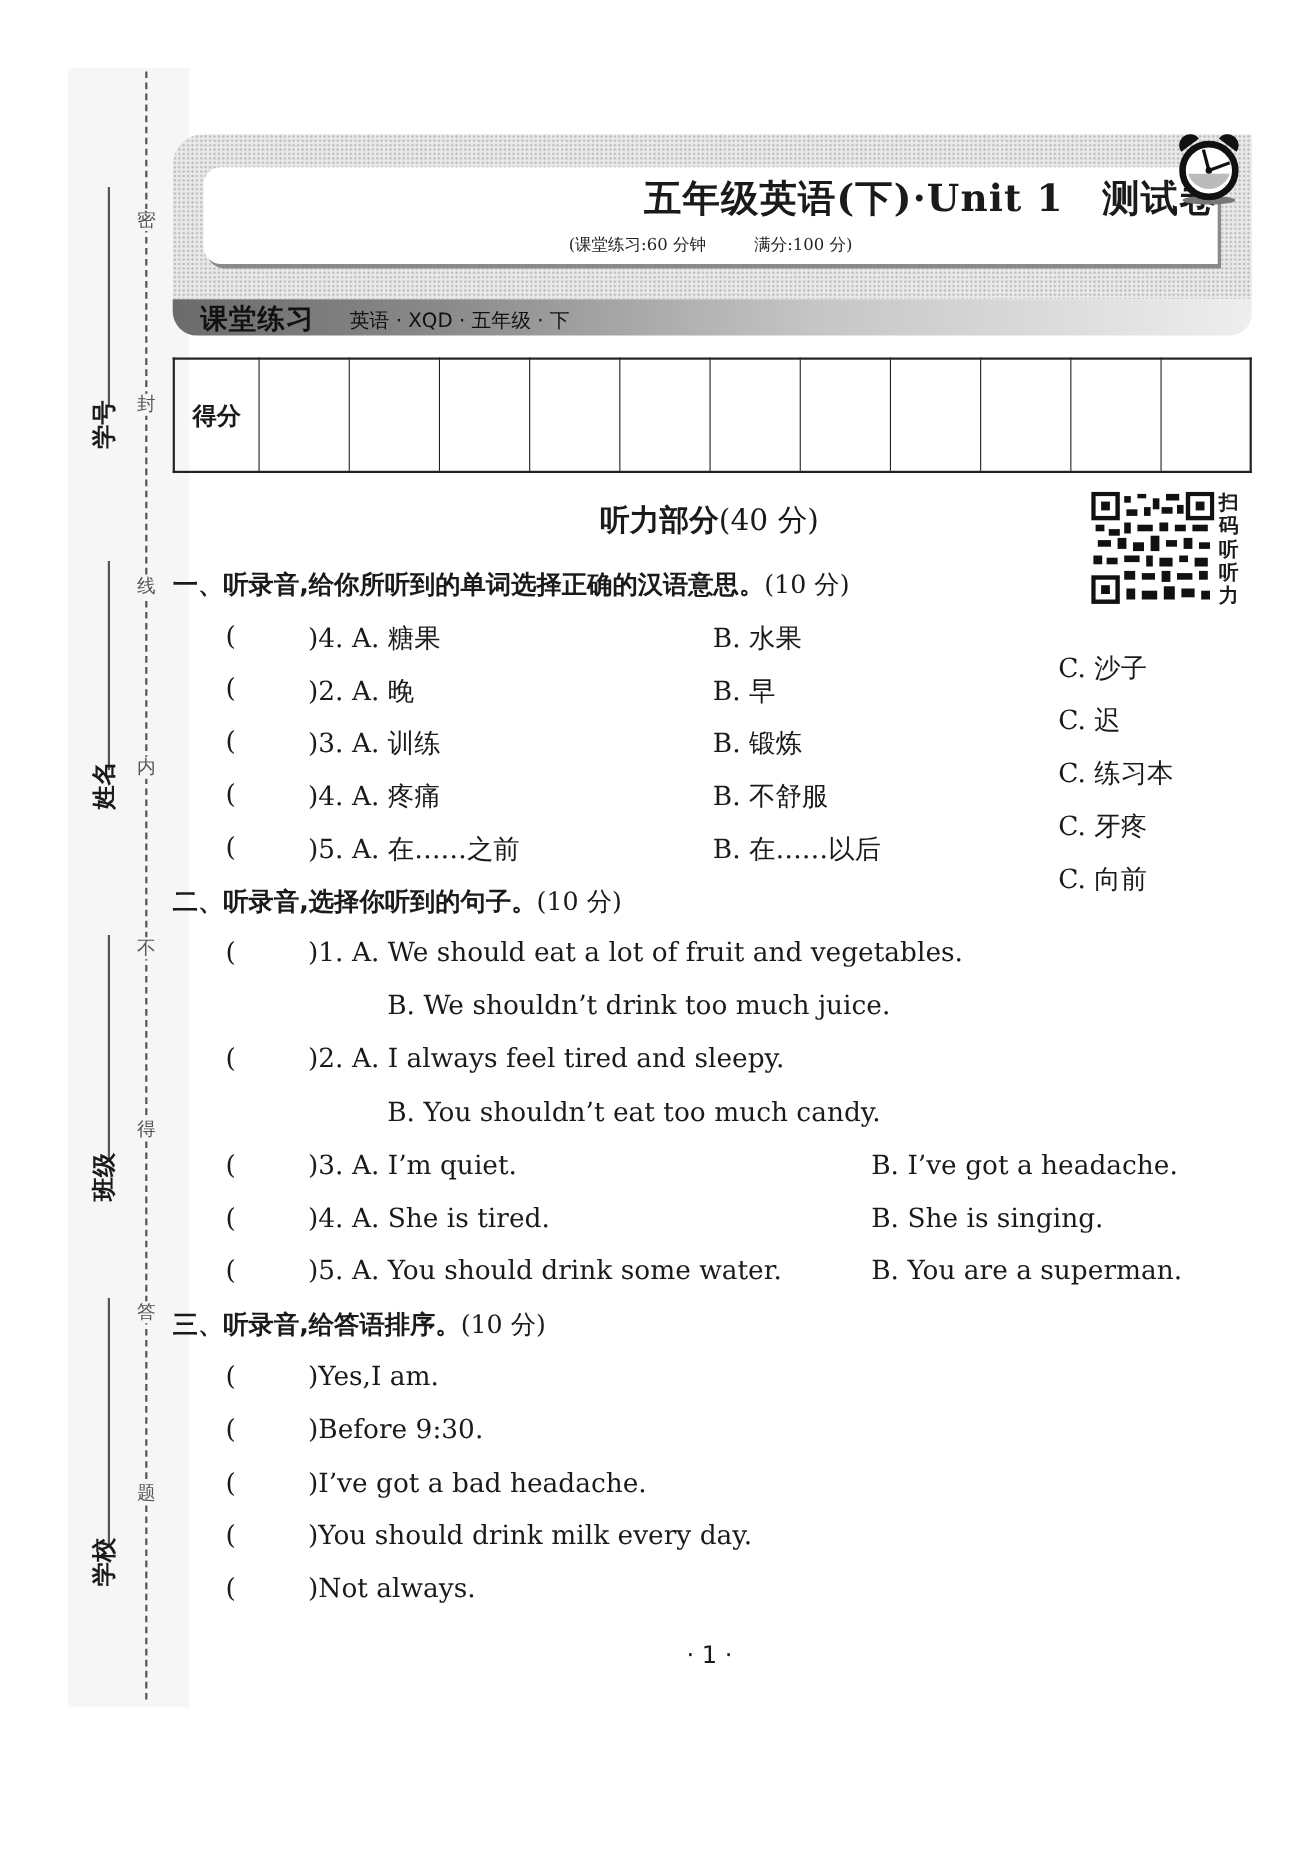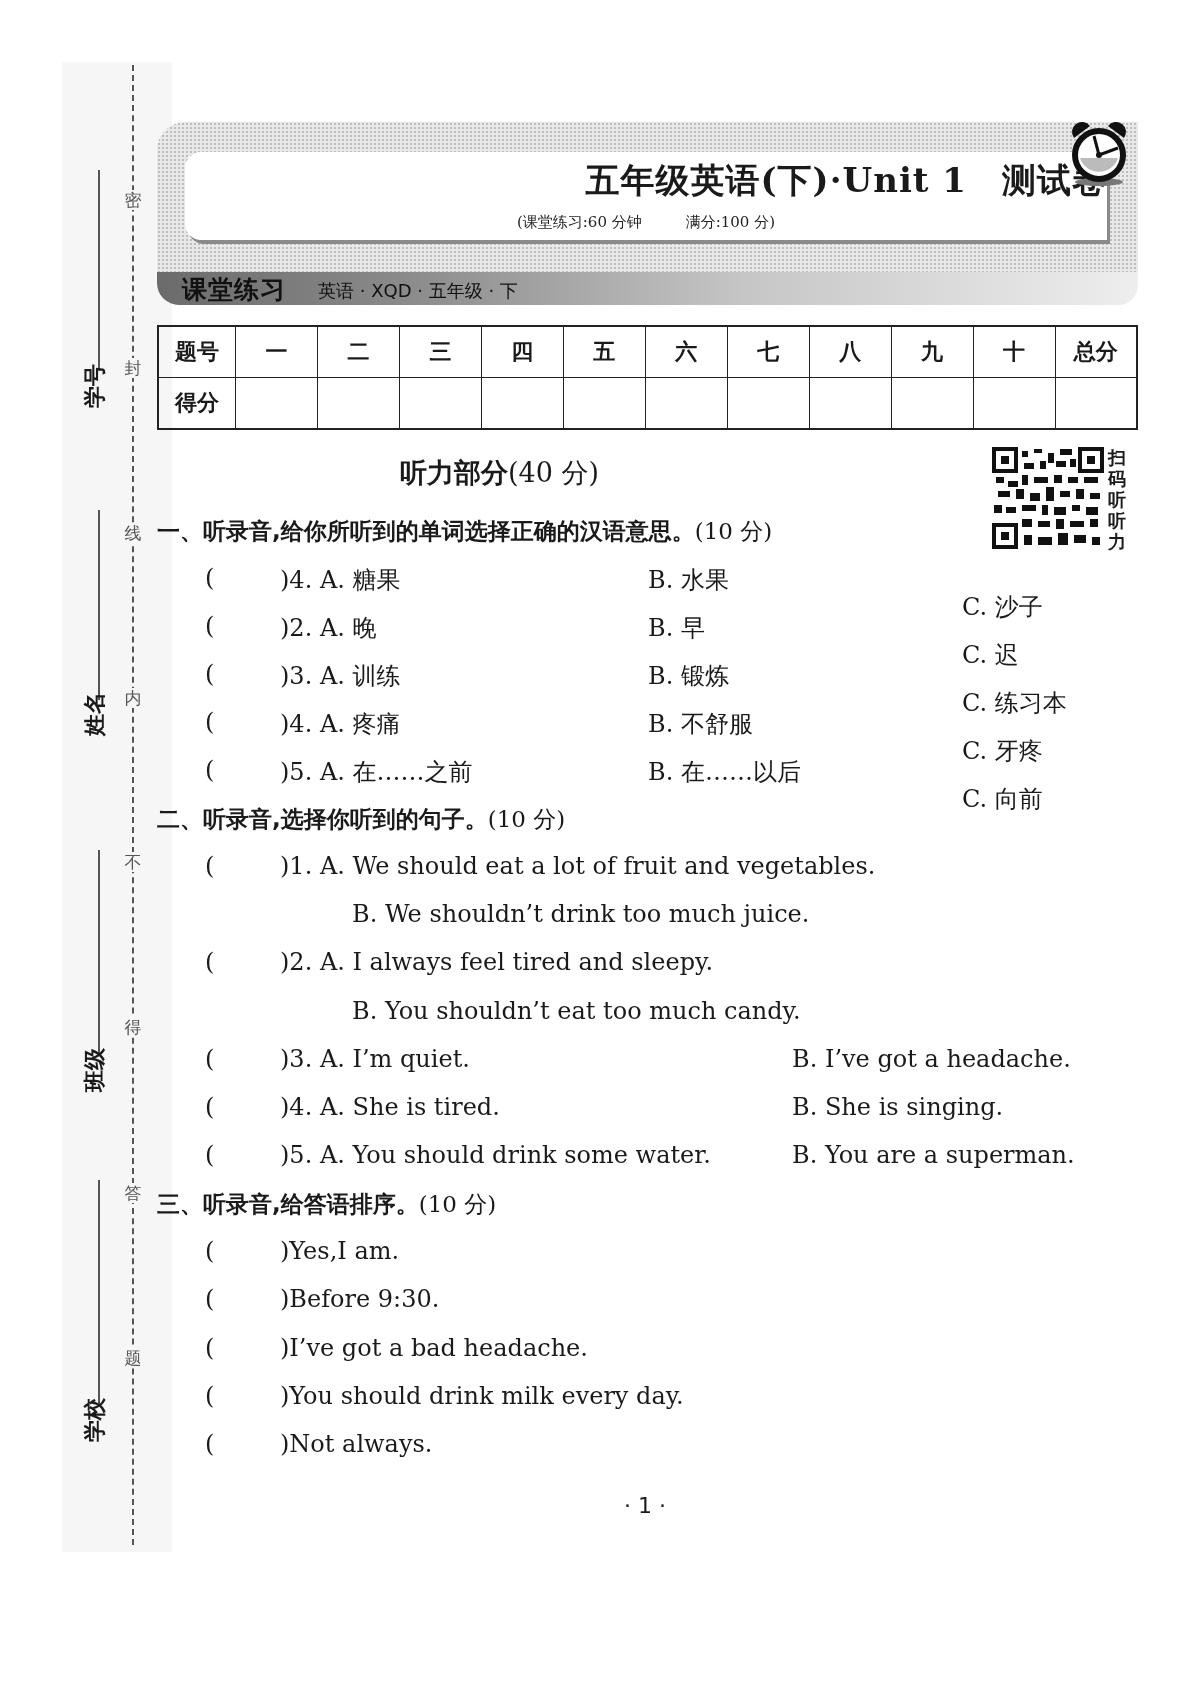--- a/index.html
+++ b/index.html
@@ -52,21 +52,21 @@
     left:157px; top:325px; width:981px; height:105px;
     border-collapse:collapse; border:2.5px solid #222; table-layout:fixed;
   }
   .score-table td {
     border:1.5px solid #222; text-align:center; font-size:22px;
     font-family:"DejaVu Sans",sans-serif; font-weight:bold; height:50px; padding:0;
   }
   .score-table td.first { width:76px; }
 
   
-  .part-heading { left:400px; top:455px; width:490px; font-size:27px; font-weight:bold; font-family:"DejaVu Sans",sans-serif; }
+  .part-heading { left:400px; top:455px; width:490px; text-align:center; font-size:27px; font-weight:bold; font-family:"DejaVu Sans",sans-serif; }
   .part-heading .pts { font-weight:normal; font-family:"DejaVu Serif",serif; }
   .qr { left:992px; top:447px; width:112px; height:102px; }
   .qr-caption { left:1108px; top:447px; width:20px; font-size:18px; font-weight:bold; line-height:21px; font-family:"DejaVu Sans",sans-serif; }
 
   .sec-title { left:157px; font-size:23px; font-weight:bold; font-family:"DejaVu Sans",sans-serif; white-space:nowrap;text-align:right; }
   .sec-title .pts { font-weight:normal; font-family:"DejaVu Serif",serif; }
   .row { font-size:24px; white-space:nowrap; }
   .paren-l { left:205px; }
   .num { left:280px; }
   .colB1 { left:648px; }
@@ -115,34 +115,20 @@
     <line x1="31" y1="37" x2="50" y2="30" stroke="#111" stroke-width="3"></line>
     <circle cx="31" cy="37" r="3" fill="#111"></circle>
   </svg>
 </div>
 <div class="abs stripe"></div>
 <div class="abs stripe-brand">课堂练习</div>
 <div class="abs stripe-meta">英语 · XQD · 五年级 · 下</div>
 
 <table class="abs score-table">
   <tbody>
-      <tr>
-    <td class="first">题号</td>
-    <td>一</td>
-    <td>二</td>
-    <td>三</td>
-    <td>四</td>
-    <td>五</td>
-    <td>六</td>
-    <td>七</td>
-    <td>八</td>
-    <td>九</td>
-    <td>十</td>
-    <td>总分</td>
-  </tr>
   <tr>
     <td class="first">得分</td>
     <td></td>
     <td></td>
     <td></td>
     <td></td>
     <td></td>
     <td></td>
     <td></td>
     <td></td>

